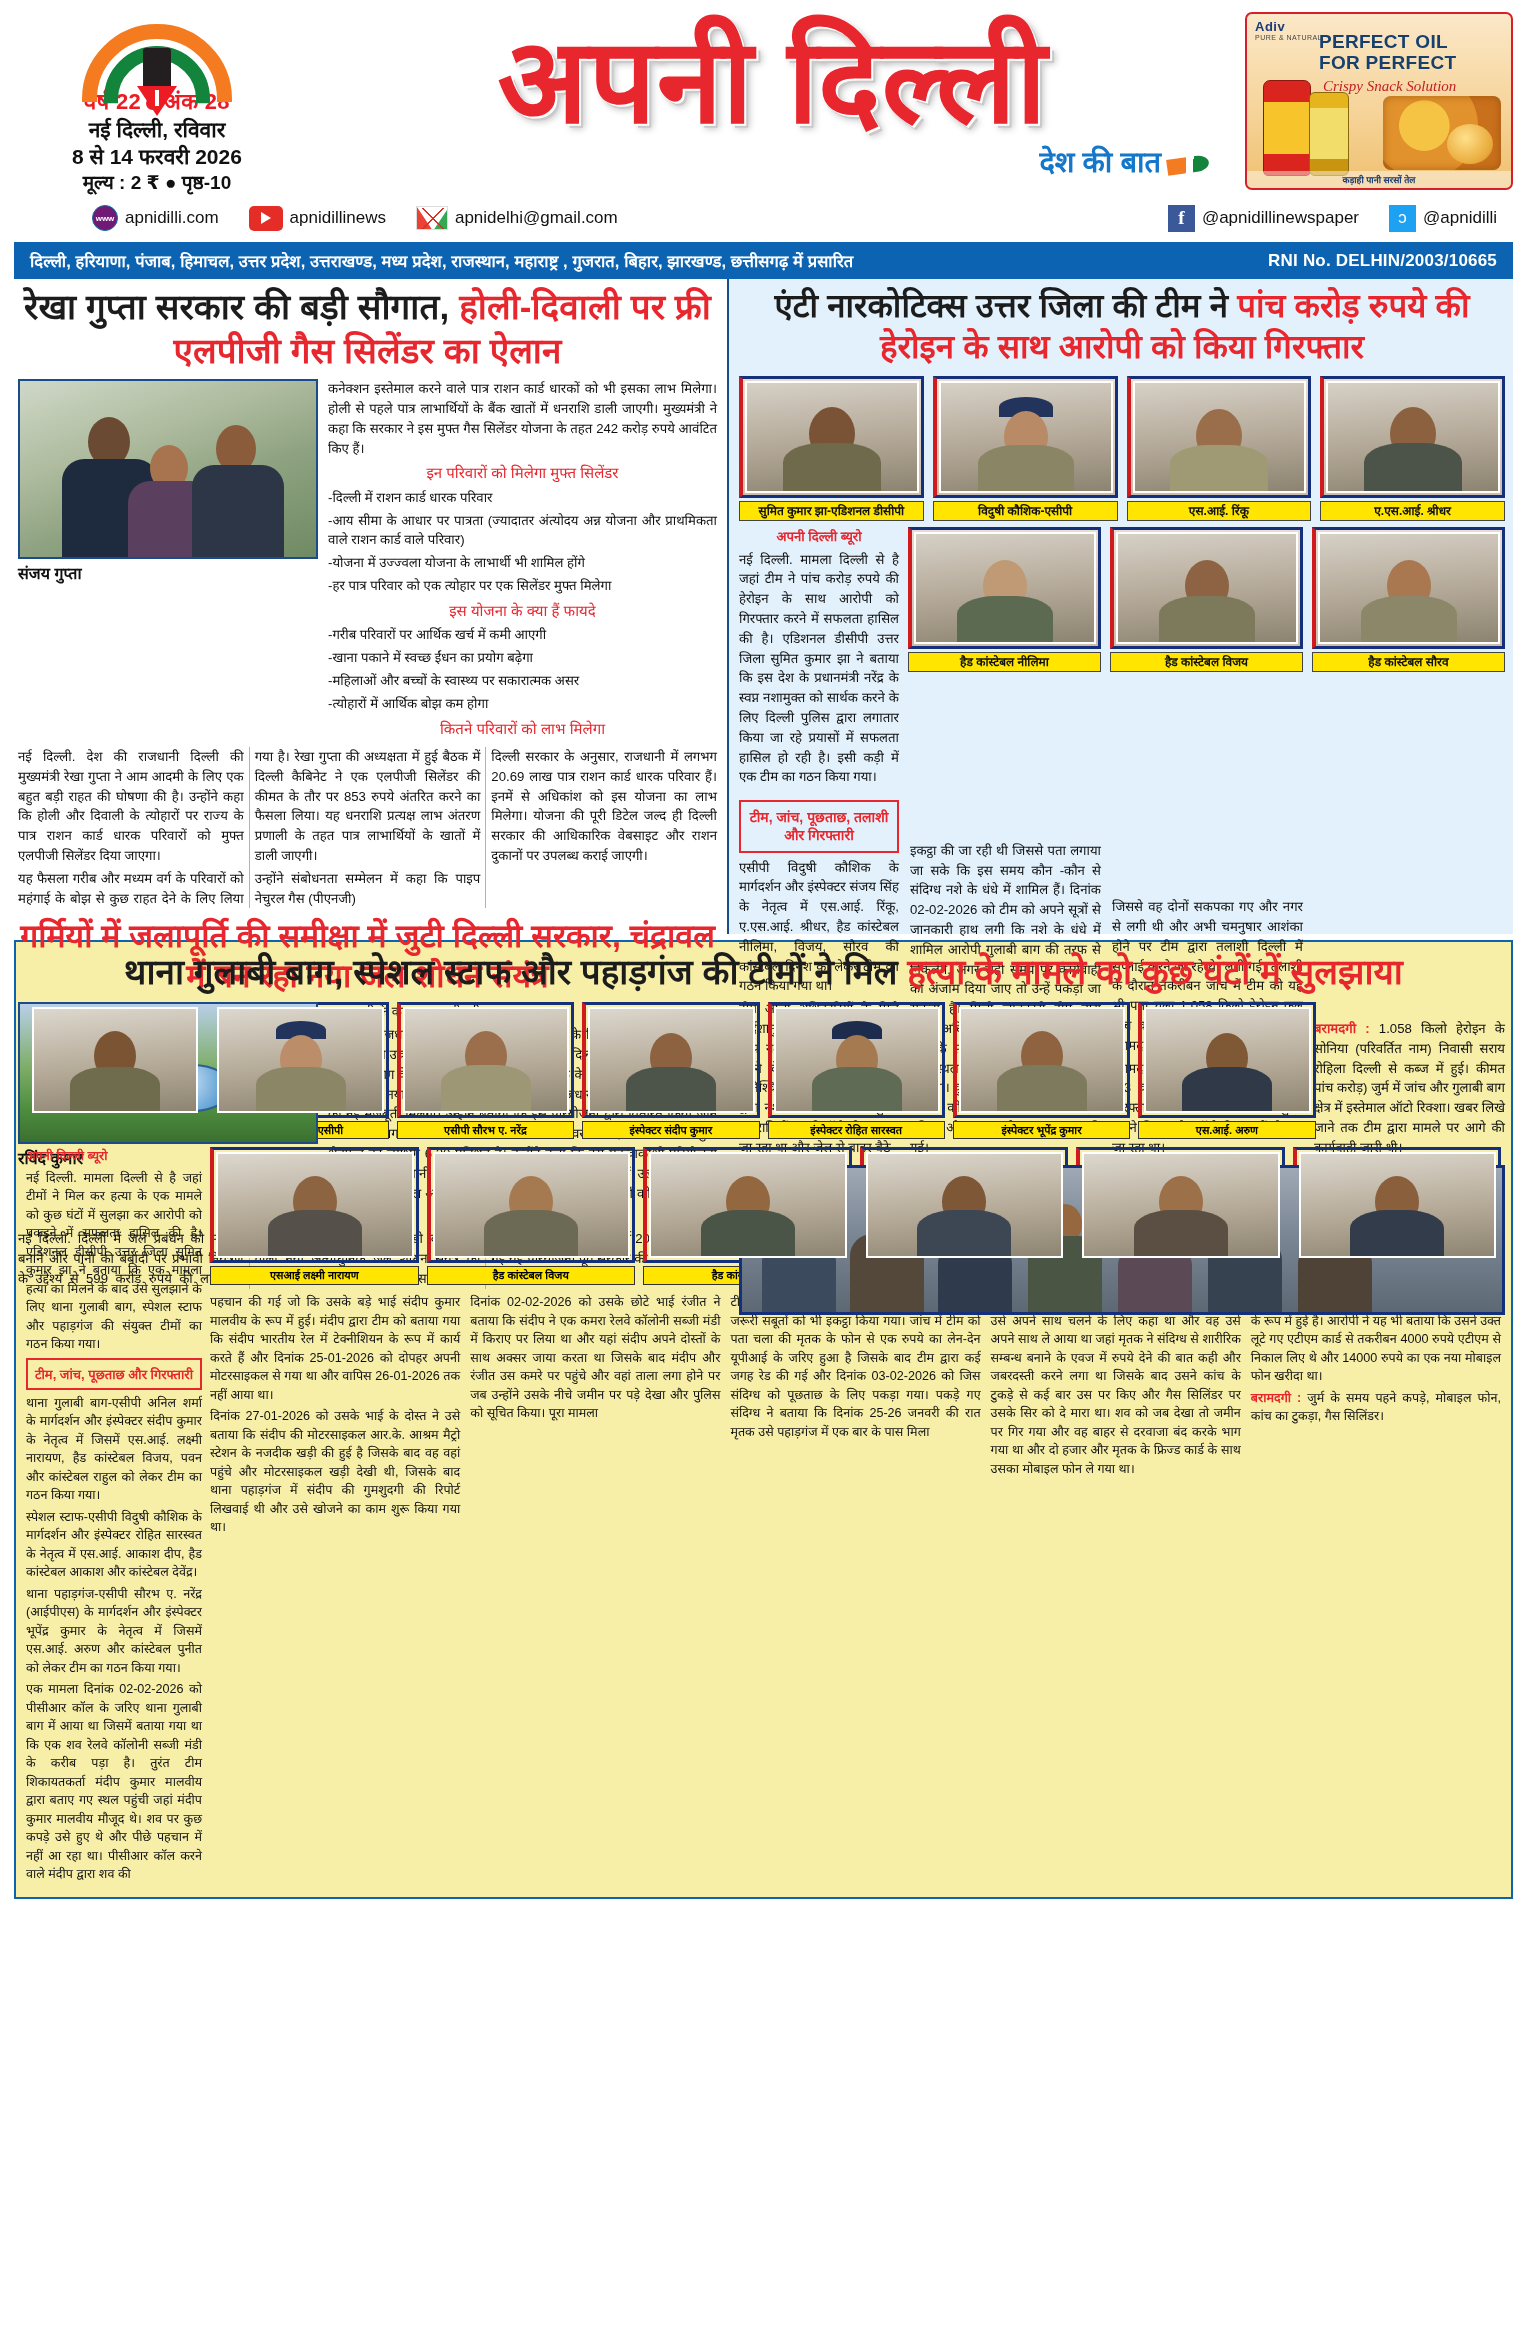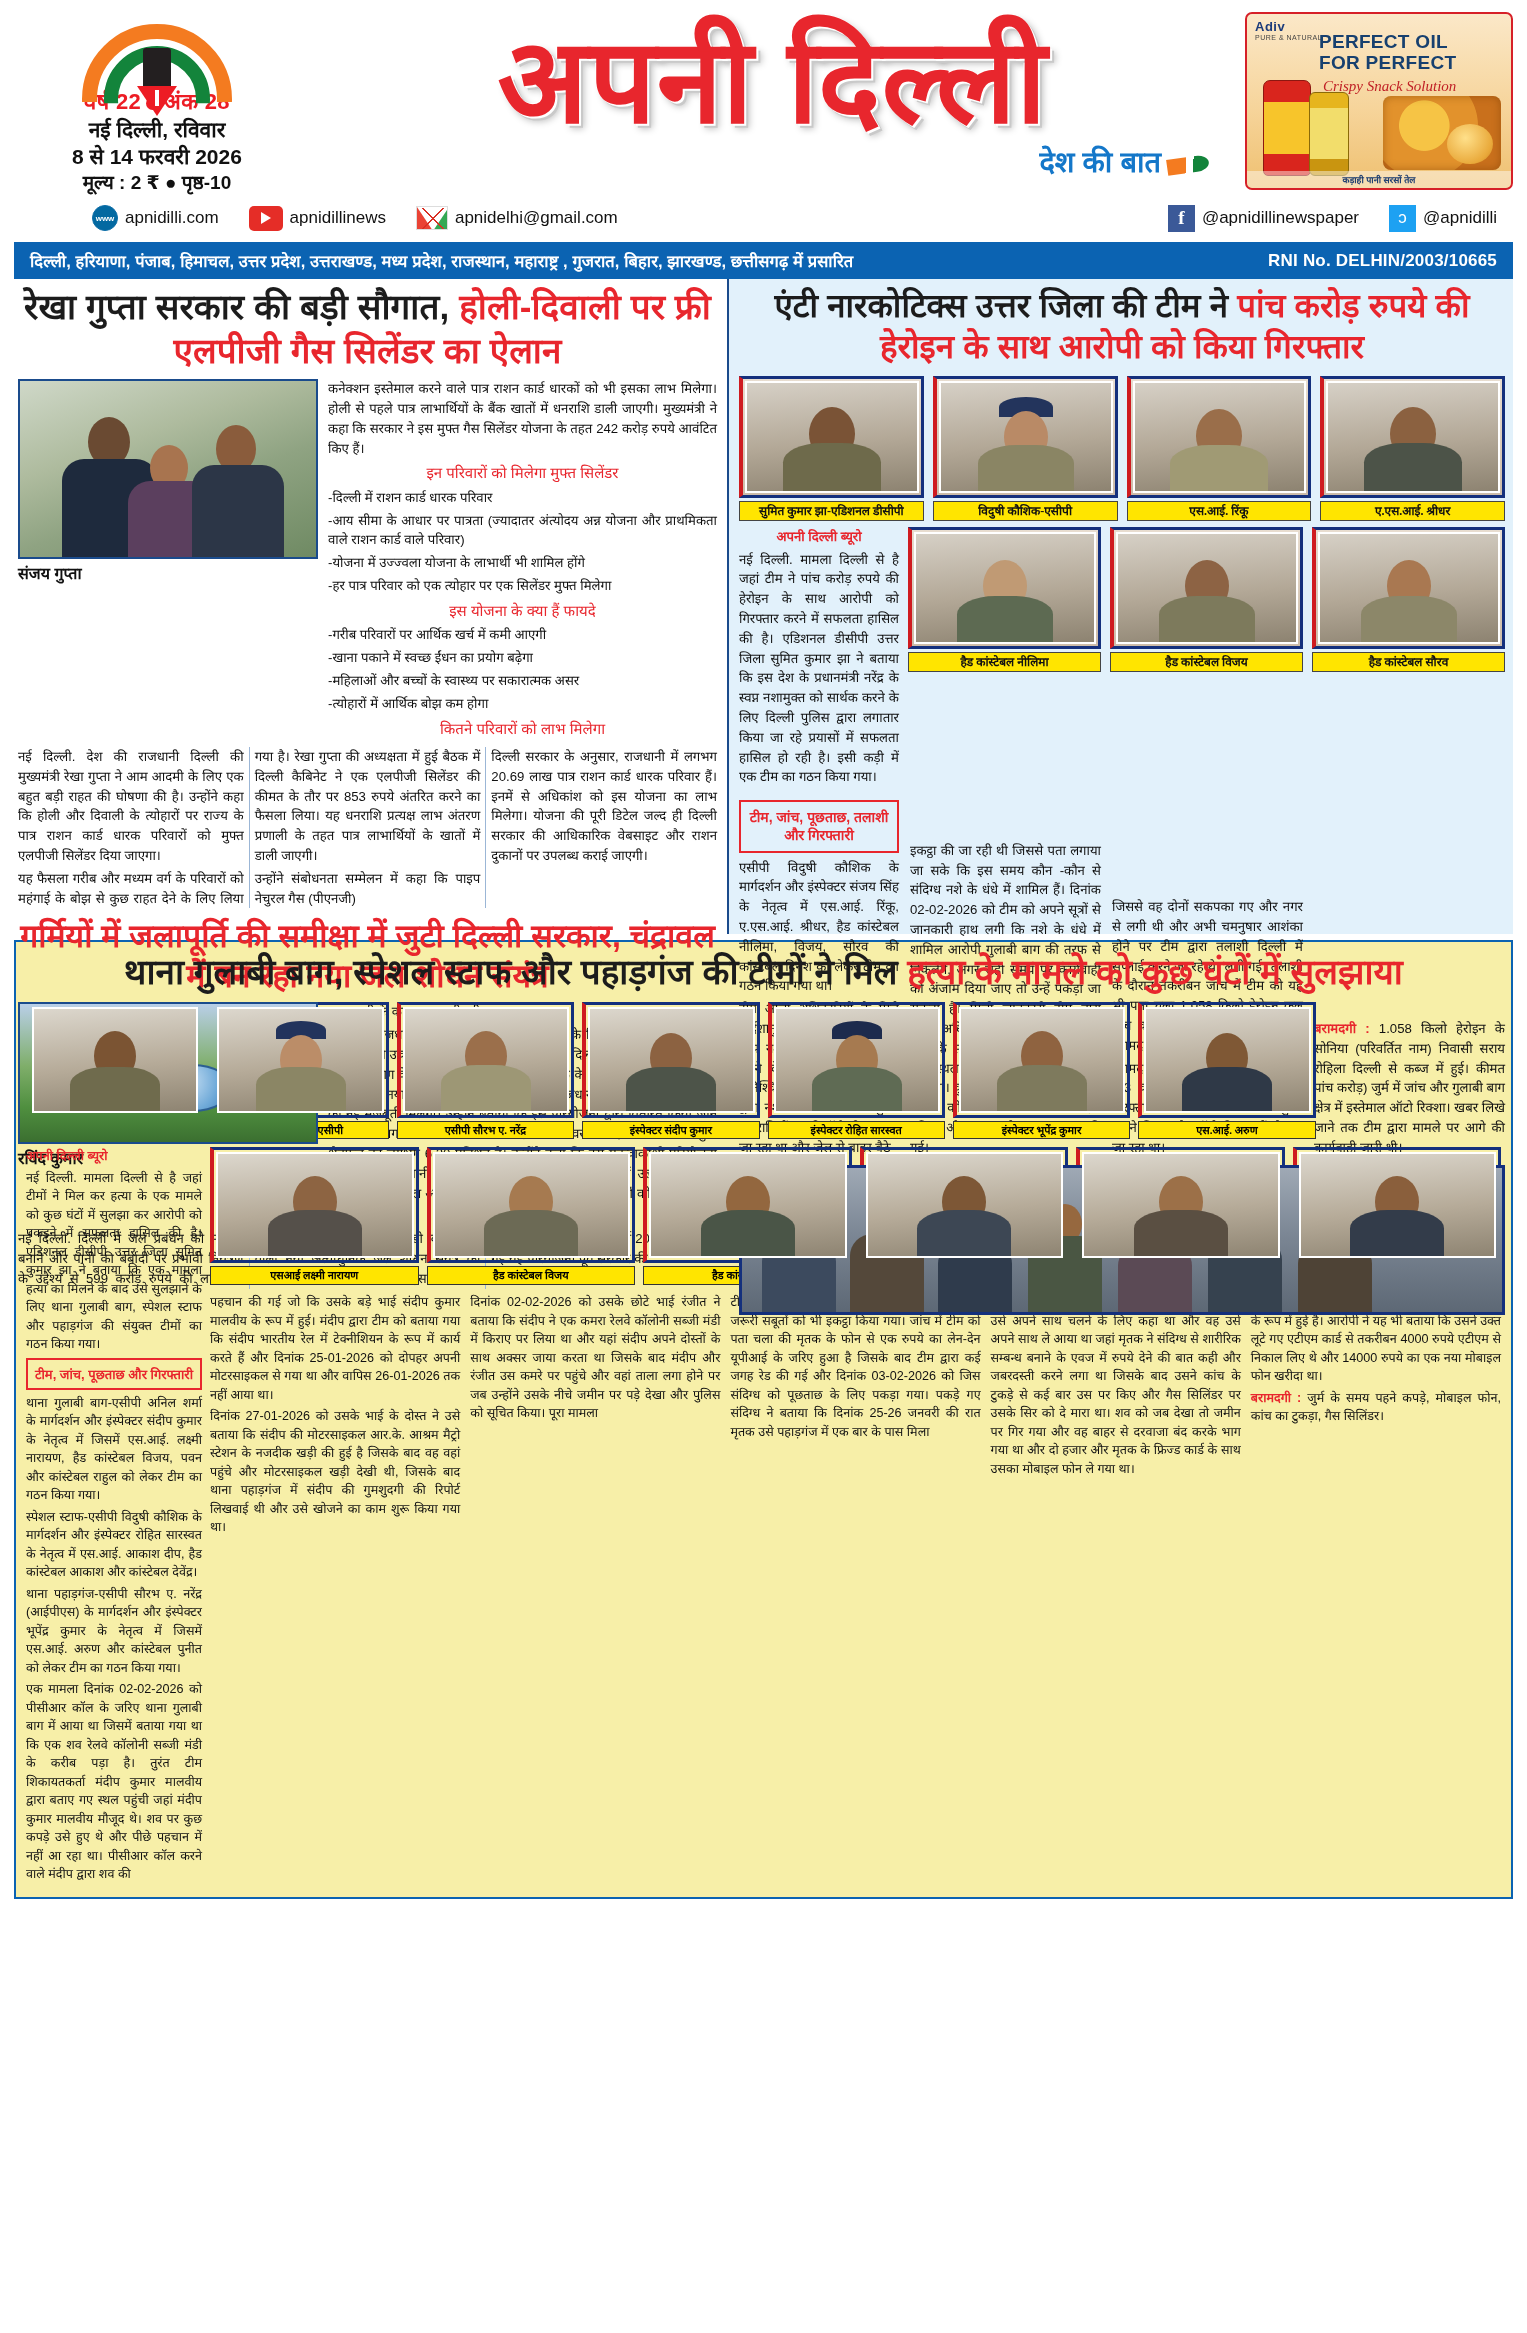--- a/index.html
+++ b/index.html
@@ -179,21 +179,21 @@
     display: flex; align-items: center;
     padding: 4px 30px 6px 92px;
     gap: 30px;
     height: 46px;
   }
   .social-item { display: flex; align-items: center; gap: 7px; }
   .social-item .txt { font-size: 17px; color: #111; white-space: nowrap; }
   .ic { display:inline-flex; align-items:center; justify-content:center; flex:0 0 auto; }
   .ic-www {
     width: 26px; height: 26px; border-radius: 50%;
-    background: #0369a1; color: #fff; font-size: 8px; font-weight: bold;
+    background: #701a75; color: #fff; font-size: 8px; font-weight: bold;
     border: 1px solid #0d6ea8;
   }
   .ic-yt {
     width: 34px; height: 25px; border-radius: 5px; background: #E52D27;
   }
   .ic-yt::after {
     content:""; border-left: 10px solid #fff;
     border-top: 6px solid transparent; border-bottom: 6px solid transparent;
   }
   .ic-gm {
@@ -293,21 +293,21 @@
   .subhead-red {
     color: #E8262D; font-weight: normal; font-size: 15px;
     text-align: center; margin: 4px 0 3px;
   }
 
   
   .pgrid4 {
     display: grid; grid-template-columns: repeat(4, 1fr);
     gap: 9px; margin-bottom: 6px;
   }
-  .pcard { text-align: center; font-family: Liberation Serif, serif; }
+  .pcard { text-align: center; }
   .pframe {
     width: 100%; height: 122px;
     border: 3px solid #14307d;
     border-left: 4px solid #cf1b20;
     background: linear-gradient(180deg,#e8ddd0 0%, #cdbca9 100%);
     position: relative; overflow: hidden;
     padding: 2px; background-clip: padding-box;
   }
   .pframe .inner {
     width: 100%; height: 100%; border: 2px solid #ffffff;

